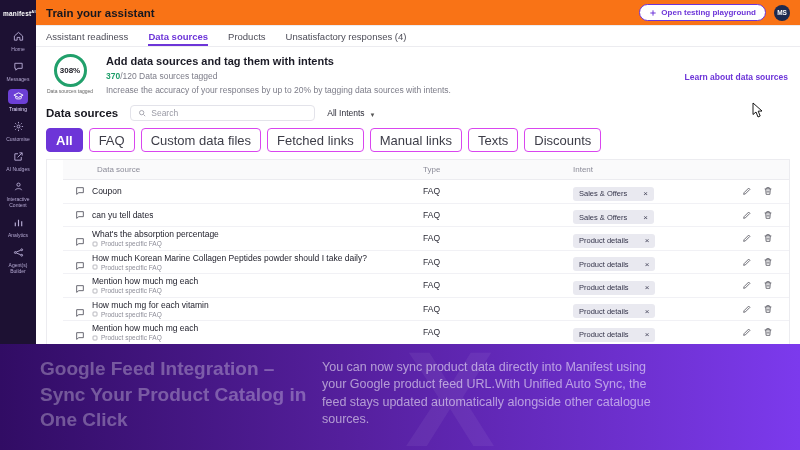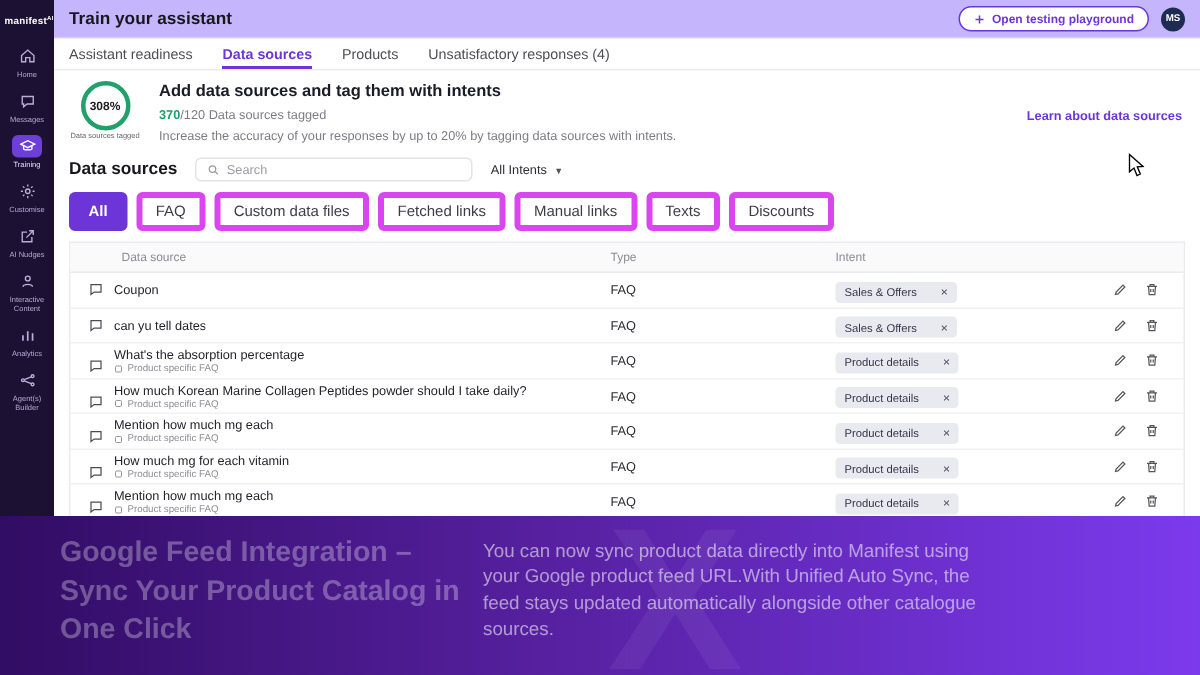--- a/index.html
+++ b/index.html
@@ -14,21 +14,21 @@
   .side-item { display:flex; flex-direction:column; align-items:center; gap:2px; margin:6px 0 7px; cursor:pointer; }
   .s-icon { width:20px; height:15px; display:flex; align-items:center; justify-content:center; color:#b9aed6; border-radius:4px; }
   .s-icon svg { width:11px; height:11px; }
   .side-item.active .s-icon { background:#6c3fd6; color:#fff; }
   .s-label { font-size:5px; color:#b4a9d2; text-align:center; line-height:1.2; width:34px; }
   .side-item.active .s-label { color:#e4d9ff; }
 
   
   .main { margin-left:36px; height:100%; }
 
-  .topbar { height:26px; display:flex; align-items:center; justify-content:space-between; padding:0 10px; border-bottom:1px solid #ececf0; background:#c4b5fd; }
+  .topbar { height:26px; display:flex; align-items:center; justify-content:space-between; padding:0 10px; border-bottom:1px solid #ececf0; background:#f97316; }
   .page-title { font-size:11.5px; font-weight:bold; color:#17171f; }
   .top-right { display:flex; align-items:center; gap:8px; }
   .playground-btn { display:flex; align-items:center; gap:4px; border:1px solid #6d35d8; color:#6d35d8; background:#fff; border-radius:11px; font-size:8px; font-weight:bold; padding:3px 9px; cursor:pointer; font-family:inherit; }
   .playground-btn svg { width:8px; height:8px; }
   .avatar { width:16px; height:16px; border-radius:50%; background:#1d2b50; color:#fff; font-size:6.5px; font-weight:bold; display:flex; align-items:center; justify-content:center; }
 
   .tabs { height:21px; display:flex; gap:20px; padding:0 10px; border-bottom:1px solid #ececf0; }
   .tab { font-size:9.5px; color:#4d4d58; display:flex; align-items:center; cursor:pointer; }
   .tab.active { color:#6d35d8; font-weight:bold; box-shadow:inset 0 -2px 0 #6d35d8; }
 
@@ -53,25 +53,25 @@
   .intent-select { display:flex; align-items:flex-end; gap:5px; font-size:8.5px; color:#2c2c38; cursor:pointer; }
   .caret { font-size:6px; color:#555; }
   .tb-right { margin-left:auto; display:flex; align-items:center; gap:9px; }
   .add-btn { display:flex; align-items:center; gap:7px; background:#5b2fc4; color:#fff; border:none; border-radius:4px; font-size:8.5px; font-weight:bold; padding:5px 9px; cursor:pointer; font-family:inherit; }
   .add-btn .divider { width:1px; height:10px; background:rgba(255,255,255,.45); }
   .add-btn .caret { color:#fff; }
   .more-btn { background:none; border:none; color:#55555f; font-size:9px; letter-spacing:1px; font-weight:bold; cursor:pointer; font-family:inherit; }
 
   
   .chips { display:flex; gap:6px; padding:3px 10px 7px; }
-  .chip { font-size:10px; color:#3d3d48; background:#fff; border:4px solid #d946ef; border-radius:4px; padding:3.5px 9px; cursor:pointer; font-family:inherit; }
+  .chip { font-size:13px; color:#3d3d48; background:#fff; border:1px solid #d946ef; border-radius:4px; padding:3.5px 9px; cursor:pointer; font-family:inherit; }
   .chip.active { background:#6d35d8; border-color:#6d35d8; color:#fff; font-weight:bold; }
 
   
-  .table { margin:0 10px; border:1px solid #ececf0; border-bottom:none; }
+  .table { margin:0 10px; border:1px solid #ececf0; border-bottom:none;padding-left:16px; }
   .thead { display:grid; grid-template-columns:360px 150px 160px 1fr; background:#fafafb; border-bottom:1px solid #ececf0; padding:5px 0; font-size:8px; color:#8b8b98; }
   .thead .h-name { padding-left:34px; }
   .trow { display:grid; grid-template-columns:360px 150px 160px 1fr; align-items:center; height:23.5px; border-bottom:1px solid #f1f1f5; }
   .c-name { display:flex; align-items:flex-end; gap:7px; padding-left:12px; min-width:0; }
   .row-icon { color:#4c4c58; display:flex; flex:none; }
   .row-icon svg { width:10px; height:10px; }
   .name-block { min-width:0; }
   .r-name { font-size:8.5px; color:#23232e; white-space:nowrap; overflow:hidden; text-overflow:ellipsis; }
   .r-sub { display:flex; align-items:center; gap:3px; font-size:6.5px; color:#8d8d98; margin-top:1px; }
   .r-sub svg { width:6px; height:6px; }

